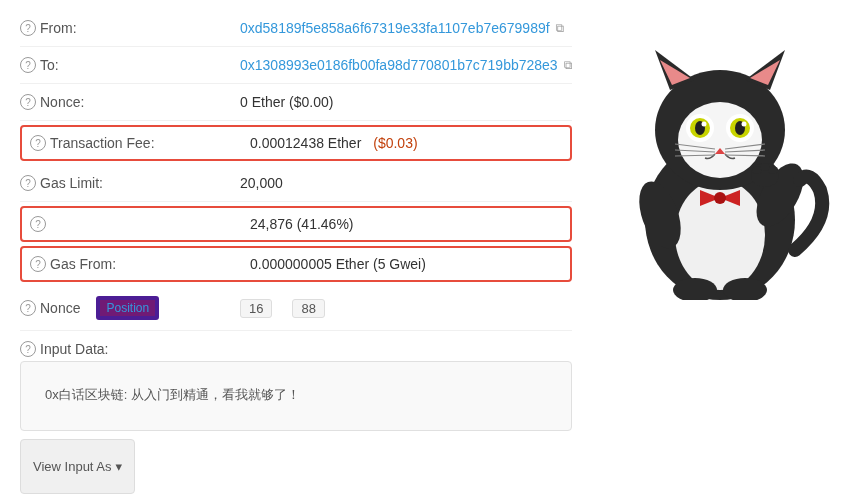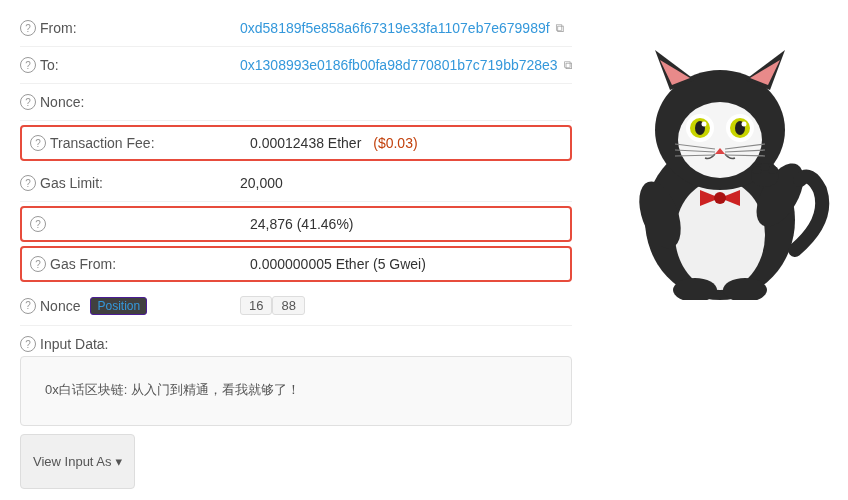--- a/index.html
+++ b/index.html
@@ -81,31 +81,31 @@
       color: #999;
       font-size: 12px;
       cursor: pointer;
     }
     .fee-blue {
       color: #c2410c;
       margin-left: 8px;
     }
     .badge {
       display: inline-block;
-      background: #404040;
+      background: #701a75;
       color: #3498db;
-      border: 1px solid #4c1d95;
+      border: 4px solid #4c1d95;
       border-radius: 3px;
       padding: 1px 6px;
       font-size: 12px;
-      margin-left: 6px;
+      margin-left: 12px;
     }
     .nonce-values {
       display: flex;
-      gap: 0;
+      gap: 20px;
       align-items: center;
     }
     .nonce-num {
       background: #f5f5f5;
       border: 1px solid #ddd;
       border-radius: 3px;
       padding: 1px 8px;
       font-size: 13px;
       color: #555;
     }
@@ -188,20 +188,23 @@
             <span class="copy-icon">⧉</span>
           </a>
         </div>
       </div>
 
       <div class="row normal">
         <div class="label-col">
           <span class="help-icon">?</span>
           <span>Nonce:</span>
         </div>
+        <div class="value-col">
+          <span>0 Ether  ($0.00)</span>
+        </div>
       </div>
 
       <div class="row highlighted">
         <div class="label-col">
           <span class="help-icon">?</span>
           <span>Transaction Fee:</span>
         </div>
         <div class="value-col">
           <span>0.00012438 Ether</span>
           <span class="fee-blue">($0.03)</span>

